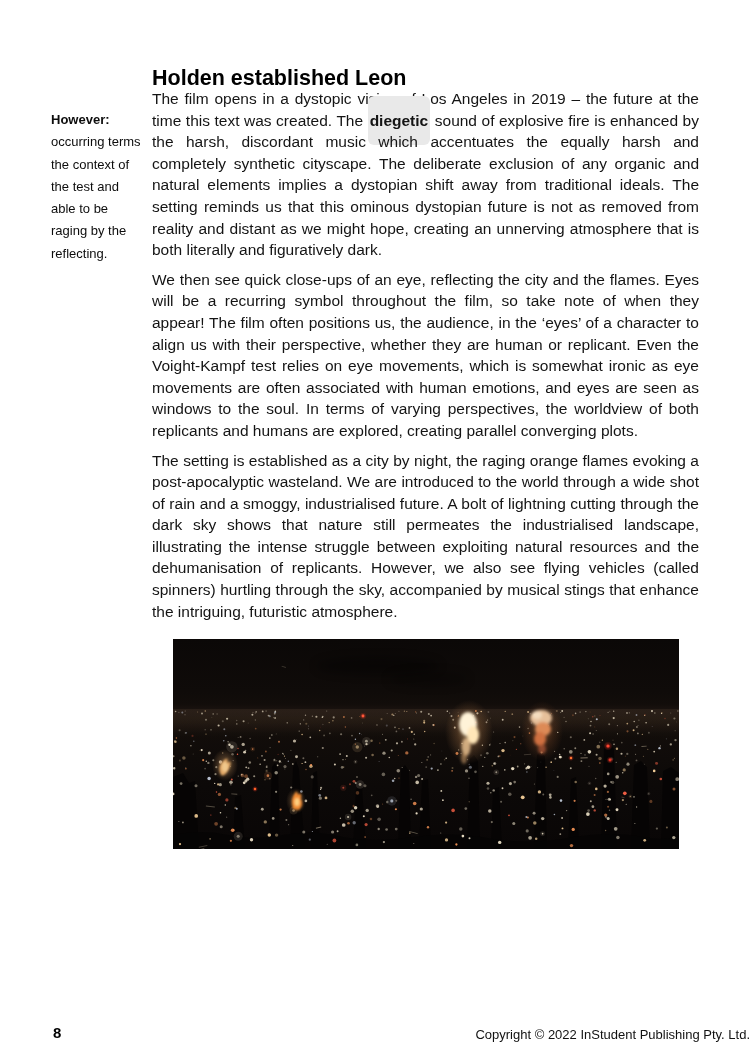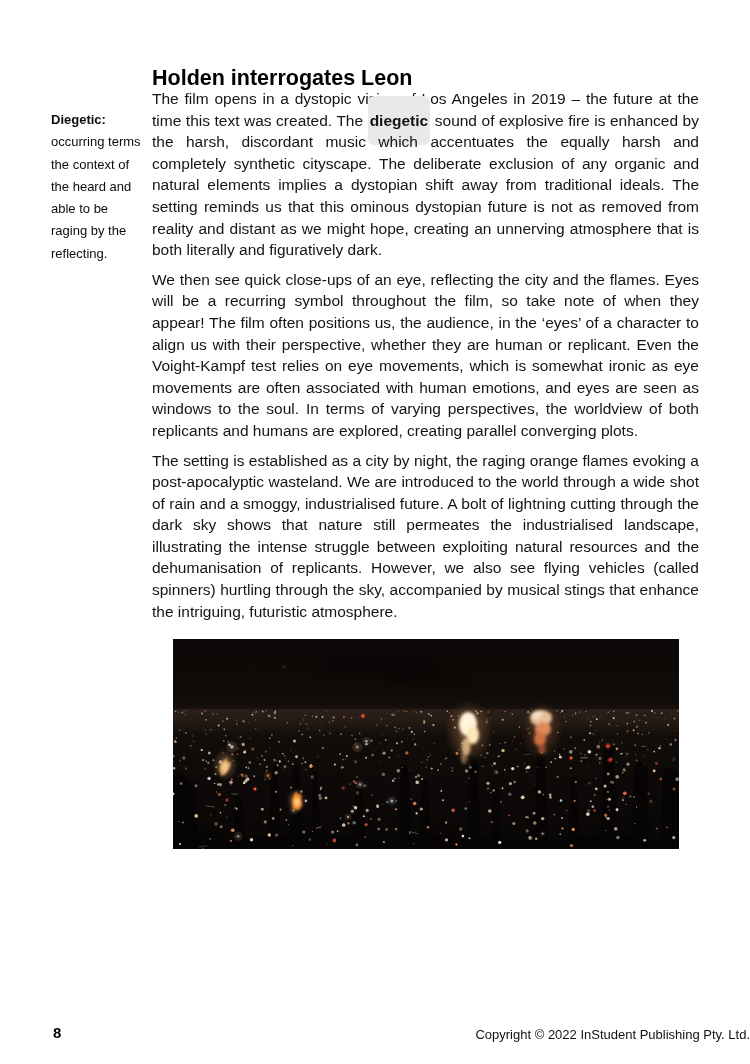--- a/index.html
+++ b/index.html
@@ -38,27 +38,27 @@
   .copyright{
     position:absolute;left:0;right:0;top:1027px;text-align:right;
     font-size:13px;color:#111;
   }
 </style>
 </head>
 <body>
 
 <div class="page">
 
-  <h1 class="heading">Holden interrogates Leon</h1>
+  <h1 class="heading">Holden established Leon</h1>
 
   <aside class="sidenote">
-    <div class="term">Diegetic:</div>
+    <div class="term">However:</div>
     <div>occurring terms</div>
     <div>the context of</div>
-    <div>the heard and</div>
+    <div>the test and</div>
     <div>able to be</div>
     <div>raging by the</div>
     <div>reflecting.</div>
   </aside>
 
   <div class="body-col">
     <p><span>The film opens in a dystopic vision of Los Angeles in 2019 – the future at the time this text was created.  The </span><span class="term-highlight">diegetic</span><span> sound of explosive fire is enhanced by the harsh, discordant music which accentuates the equally harsh and completely synthetic cityscape.  The deliberate exclusion of any organic and natural elements implies a dystopian shift away from traditional ideals.  The setting reminds us that this ominous dystopian future is not as removed from reality and distant as we might hope, creating an unnerving atmosphere that is both literally and figuratively dark.</span></p>
     <p>We then see quick close-ups of an eye, reflecting the city and the flames.  Eyes will be a recurring symbol throughout the film, so take note of when they appear!  The film often positions us, the audience, in the ‘eyes’ of a character to align us with their perspective, whether they are human or replicant.  Even the Voight-Kampf test relies on eye movements, which is somewhat ironic as eye movements are often associated with human emotions, and eyes are seen as windows to the soul.  In terms of varying perspectives, the worldview of both replicants and humans are explored, creating parallel converging plots.</p>
     <p>The setting is established as a city by night, the raging orange flames evoking a post-apocalyptic wasteland.  We are introduced to the world through a wide shot of rain and a smoggy, industrialised future.  A bolt of lightning cutting through the dark sky shows that nature still permeates the industrialised landscape, illustrating the intense struggle between exploiting natural resources and the dehumanisation of replicants.  However, we also see flying vehicles (called spinners) hurtling through the sky, accompanied by musical stings that enhance the intriguing, futuristic atmosphere.</p>
   </div>

